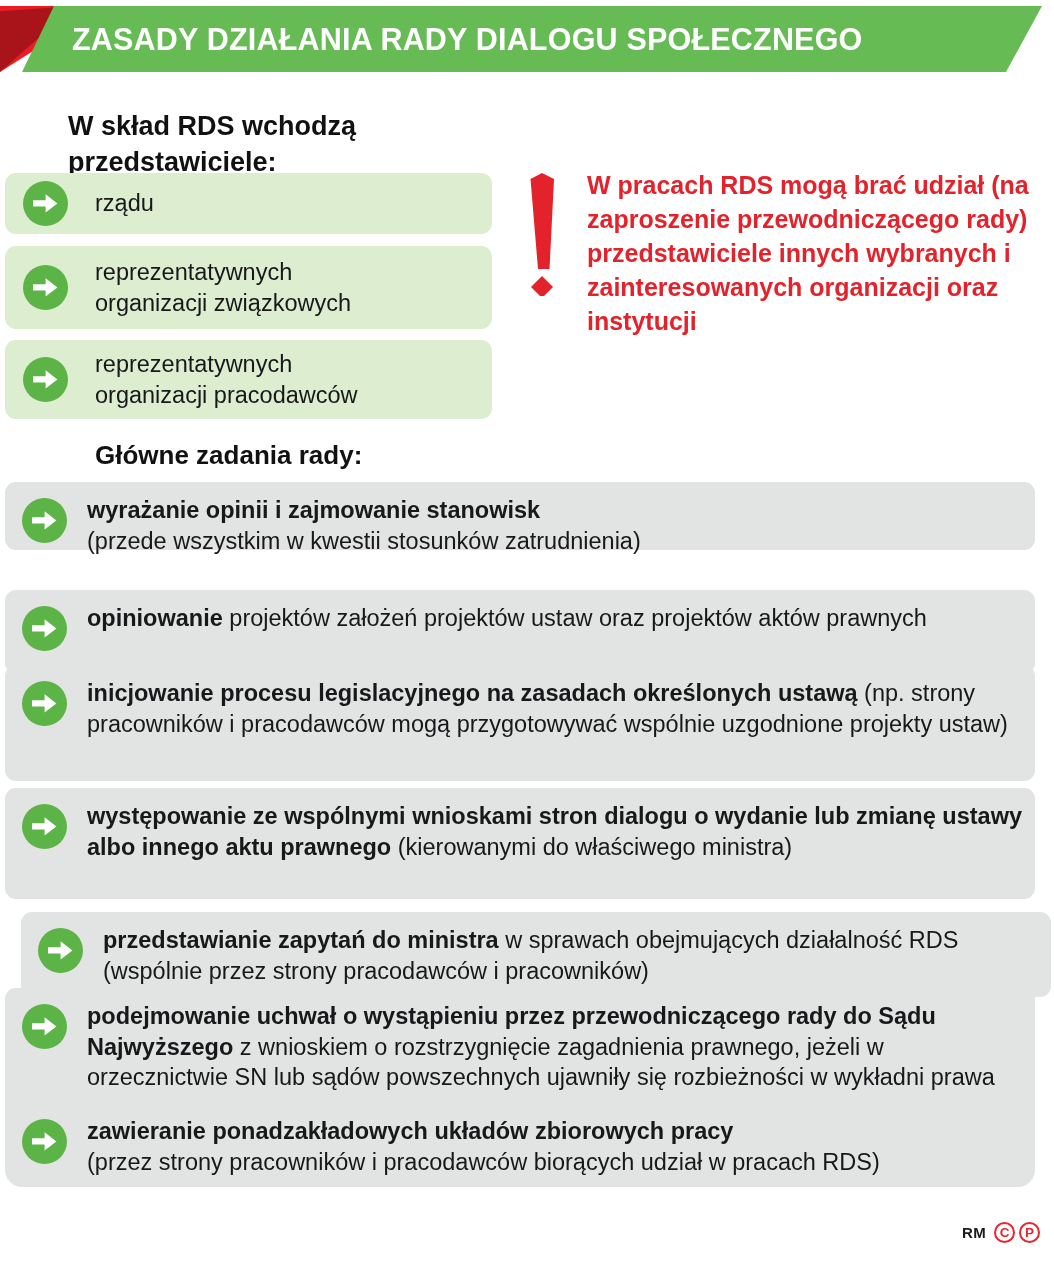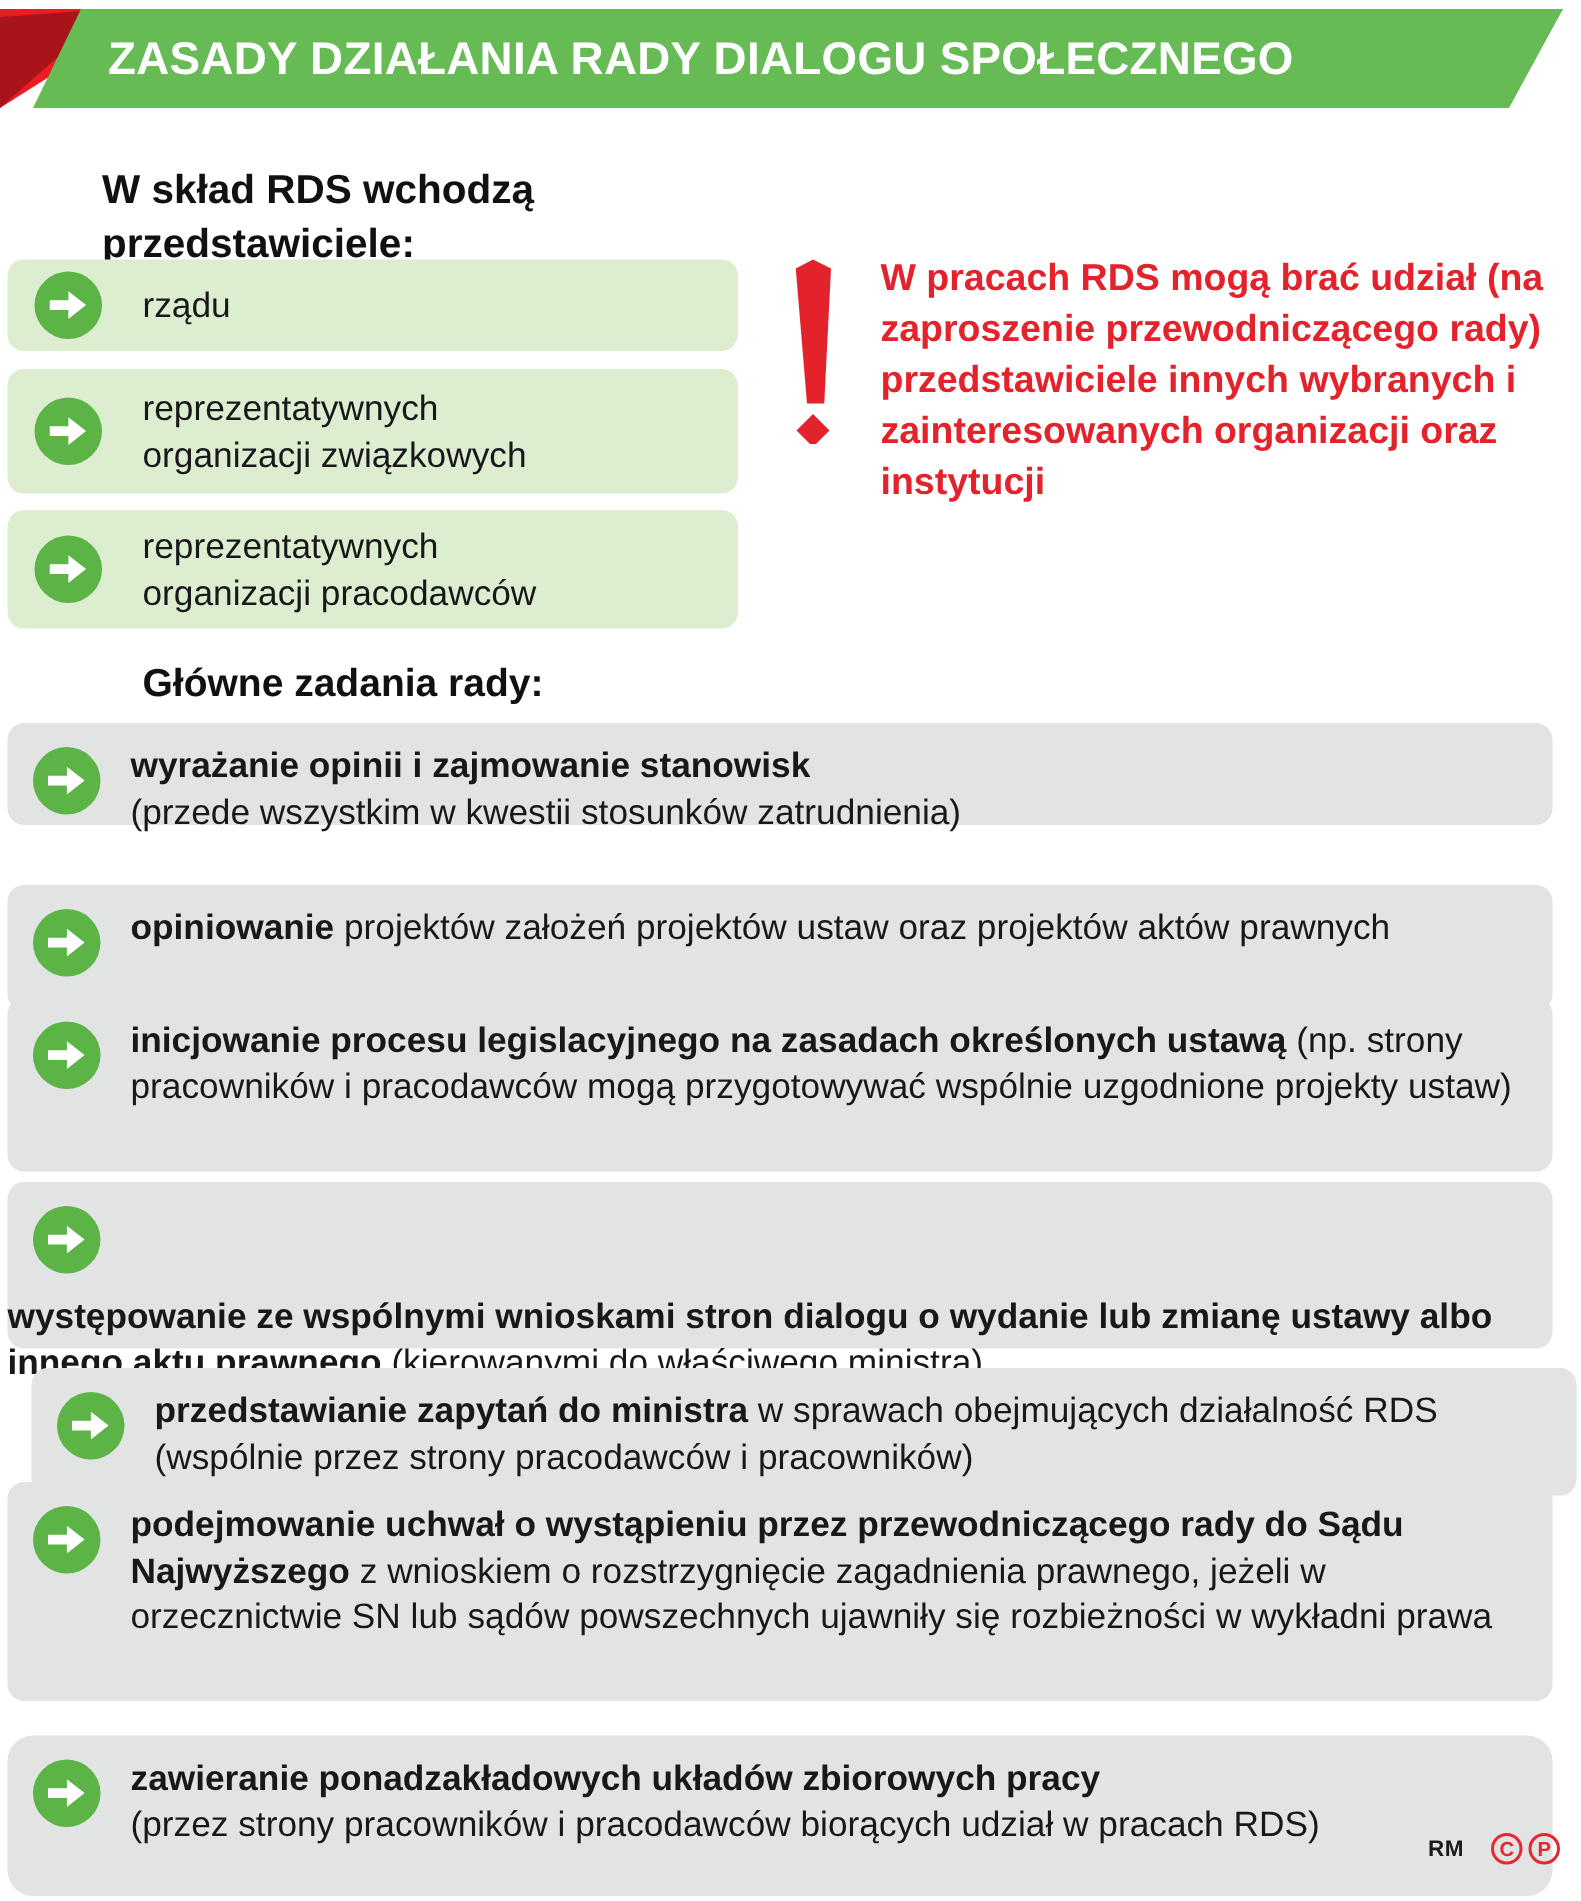--- a/index.html
+++ b/index.html
@@ -96,21 +96,21 @@
   }
   .task-text b { font-weight: bold; }
 
   
   .rm-logo {
     position: absolute; right: 14px; bottom: 24px;
     display: flex; align-items: center; gap: 4px;
   }
   .rm-logo .rm-text {
     font-size: 15px; font-weight: bold; color: #1b1b1b;
-    letter-spacing: 0.3px; margin-right: 14px;
+    letter-spacing: 0.3px; margin-right: 4px;
   }
   .rm-logo .circ {
     width: 21px; height: 21px; border-radius: 50%;
     border: 2.2px solid #e8262f; color: #e8262f;
     font-size: 13.5px; font-weight: bold;
     display: flex; align-items: center; justify-content: center;
     line-height: 1;
   }
 </style>
 </head>
@@ -182,21 +182,21 @@
         <div class="task-text"><b>opiniowanie</b> projektów założeń projektów ustaw oraz projektów aktów prawnych</div>
       </div>
       <div class="task-row" style="top: 665px; height: 116px;">
         <div class="arrow-badge">
           <svg width="25" height="23" viewBox="0 0 25 23" aria-hidden="true">
             <path d="M0 8.2 H12.6 V2.2 L24.4 11.4 L12.6 20.6 V14.6 H0 Z" fill="#ffffff"></path>
           </svg>
         </div>
         <div class="task-text"><b>inicjowanie procesu legislacyjnego na zasadach określonych ustawą</b> (np. strony pracowników i pracodawców mogą przygotowywać wspólnie uzgodnione projekty ustaw)</div>
       </div>
-      <div class="task-row" style="top: 788px; height: 111px; flex-direction: column;">
+      <div class="task-row" style="top: 788px; height: 111px;">
         <div class="arrow-badge">
           <svg width="25" height="23" viewBox="0 0 25 23" aria-hidden="true">
             <path d="M0 8.2 H12.6 V2.2 L24.4 11.4 L12.6 20.6 V14.6 H0 Z" fill="#ffffff"></path>
           </svg>
         </div>
         <div class="task-text"><b>występowanie ze wspólnymi wnioskami stron dialogu o wydanie lub zmianę ustawy albo innego aktu prawnego</b> (kierowanymi do właściwego ministra)</div>
       </div>
       <div class="task-row" style="top: 912px; height: 85px; margin-left: 16px;">
         <div class="arrow-badge">
           <svg width="25" height="23" viewBox="0 0 25 23" aria-hidden="true">
@@ -206,21 +206,21 @@
         <div class="task-text"><b>przedstawianie zapytań do ministra</b> w sprawach obejmujących działalność RDS (wspólnie przez strony pracodawców i pracowników)</div>
       </div>
       <div class="task-row" style="top: 988px; height: 146px;">
         <div class="arrow-badge">
           <svg width="25" height="23" viewBox="0 0 25 23" aria-hidden="true">
             <path d="M0 8.2 H12.6 V2.2 L24.4 11.4 L12.6 20.6 V14.6 H0 Z" fill="#ffffff"></path>
           </svg>
         </div>
         <div class="task-text"><b>podejmowanie uchwał o wystąpieniu przez przewodniczącego rady do Sądu Najwyższego</b> z wnioskiem o rozstrzygnięcie zagadnienia prawnego, jeżeli w orzecznictwie SN lub sądów powszechnych ujawniły się rozbieżności w wykładni prawa</div>
       </div>
-      <div class="task-row" style="top: 1157px; height: 107px; border-radius: 17px;">
+      <div class="task-row" style="top: 1103px; height: 84px; border-radius: 17px;">
         <div class="arrow-badge">
           <svg width="25" height="23" viewBox="0 0 25 23" aria-hidden="true">
             <path d="M0 8.2 H12.6 V2.2 L24.4 11.4 L12.6 20.6 V14.6 H0 Z" fill="#ffffff"></path>
           </svg>
         </div>
         <div class="task-text"><b>zawieranie ponadzakładowych układów zbiorowych pracy</b><br>(przez strony pracowników i pracodawców biorących udział w pracach RDS)</div>
       </div>
     </div>
 
   <div class="rm-logo">

